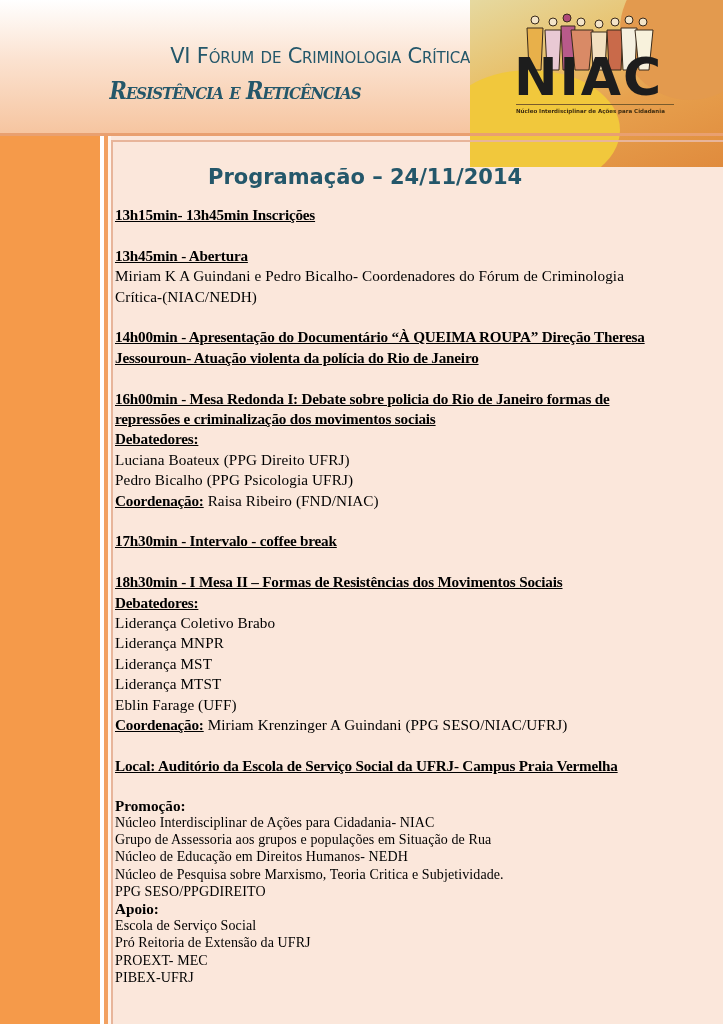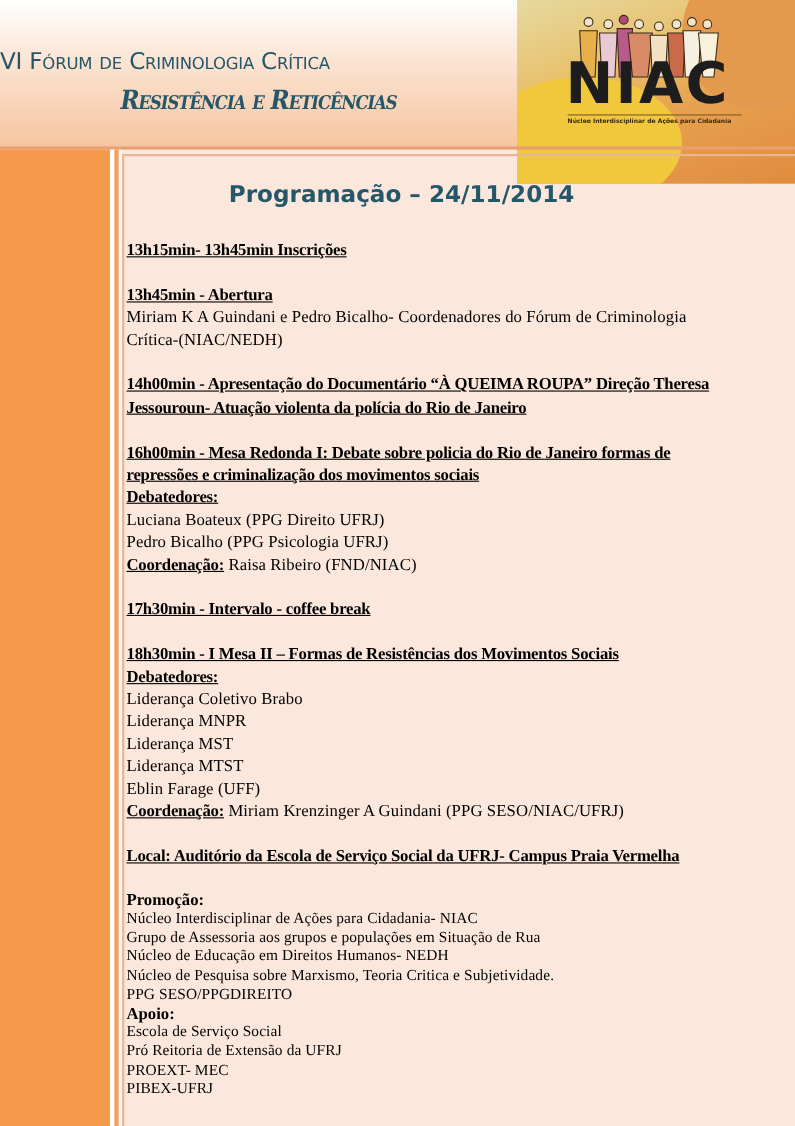--- a/index.html
+++ b/index.html
@@ -6,21 +6,21 @@
   body {
     width: 723px; height: 1024px; overflow: hidden; position: relative;
     background: #fbe7db;
     font-family: "Liberation Serif", serif;
   }
   .header {
     position: absolute; left: 0; top: 0; width: 723px; height: 133px;
     background: linear-gradient(to bottom, #ffffff 0%, #fbe2d0 45%, #f6c5a0 100%);
   }
   .header-title {
-    position: absolute; left: 0; top: 44px; width: 470px; text-align: left;
+    position: absolute; left: 0; top: 44px; width: 470px; text-align: right;
     font-family: "DejaVu Sans", sans-serif; font-size: 21px; color: #24576a;
     font-variant: small-caps; letter-spacing: -0.2px; font-weight: 500;
   }
   .header-subtitle {
     position: absolute; left: 0; top: 78px; width: 470px; text-align: center;
     font-family: "DejaVu Serif", serif; font-size: 21px; color: #24576a;
     font-weight: bold; font-style: italic; font-variant: small-caps;
     letter-spacing: -1px; transform: scaleY(1.15);
   }
   .logo {
@@ -47,21 +47,21 @@
   .sidebar-strip1 { position:absolute; left:100px; top:136px; width:4px; height:888px; background:#ffffff; }
   .sidebar-strip2 { position:absolute; left:104px; top:136px; width:4px; height:888px; background:#f2a060; }
   .sidebar-strip3 { position:absolute; left:108px; top:136px; width:3px; height:888px; background:#fff4ec; }
   .sidebar-strip4 { position:absolute; left:111px; top:140px; width:2px; height:884px; background:#e8b59a; }
   .content-top-rule { position:absolute; left:111px; top:140px; width:612px; height:2px; background:#e8b59a; }
   .content {
     position: absolute; left: 115px; top: 165px; width: 600px; color: #000;
   }
   .prog-title {
     font-family: "DejaVu Sans", sans-serif; font-size: 21px; font-weight: bold;
-    color: #24576a; margin-left: 93px; margin-bottom: 23px; height: 30px;
+    color: #24576a; margin-left: 93px; margin-bottom: 10px; height: 30px;
   }
   .line { font-size: 15.2px; line-height: 20.4px; white-space: nowrap; letter-spacing: 0.1px; }
   .b { font-weight: bold; letter-spacing: -0.2px; text-decoration: underline; }
   .gap { height: 20.4px; }
   .small .line { font-size: 14px; line-height: 17.3px; }
   .small-head { font-size: 15.2px; font-weight: bold; line-height: 17px; }
 </style>
 </head>
 <body>
 

